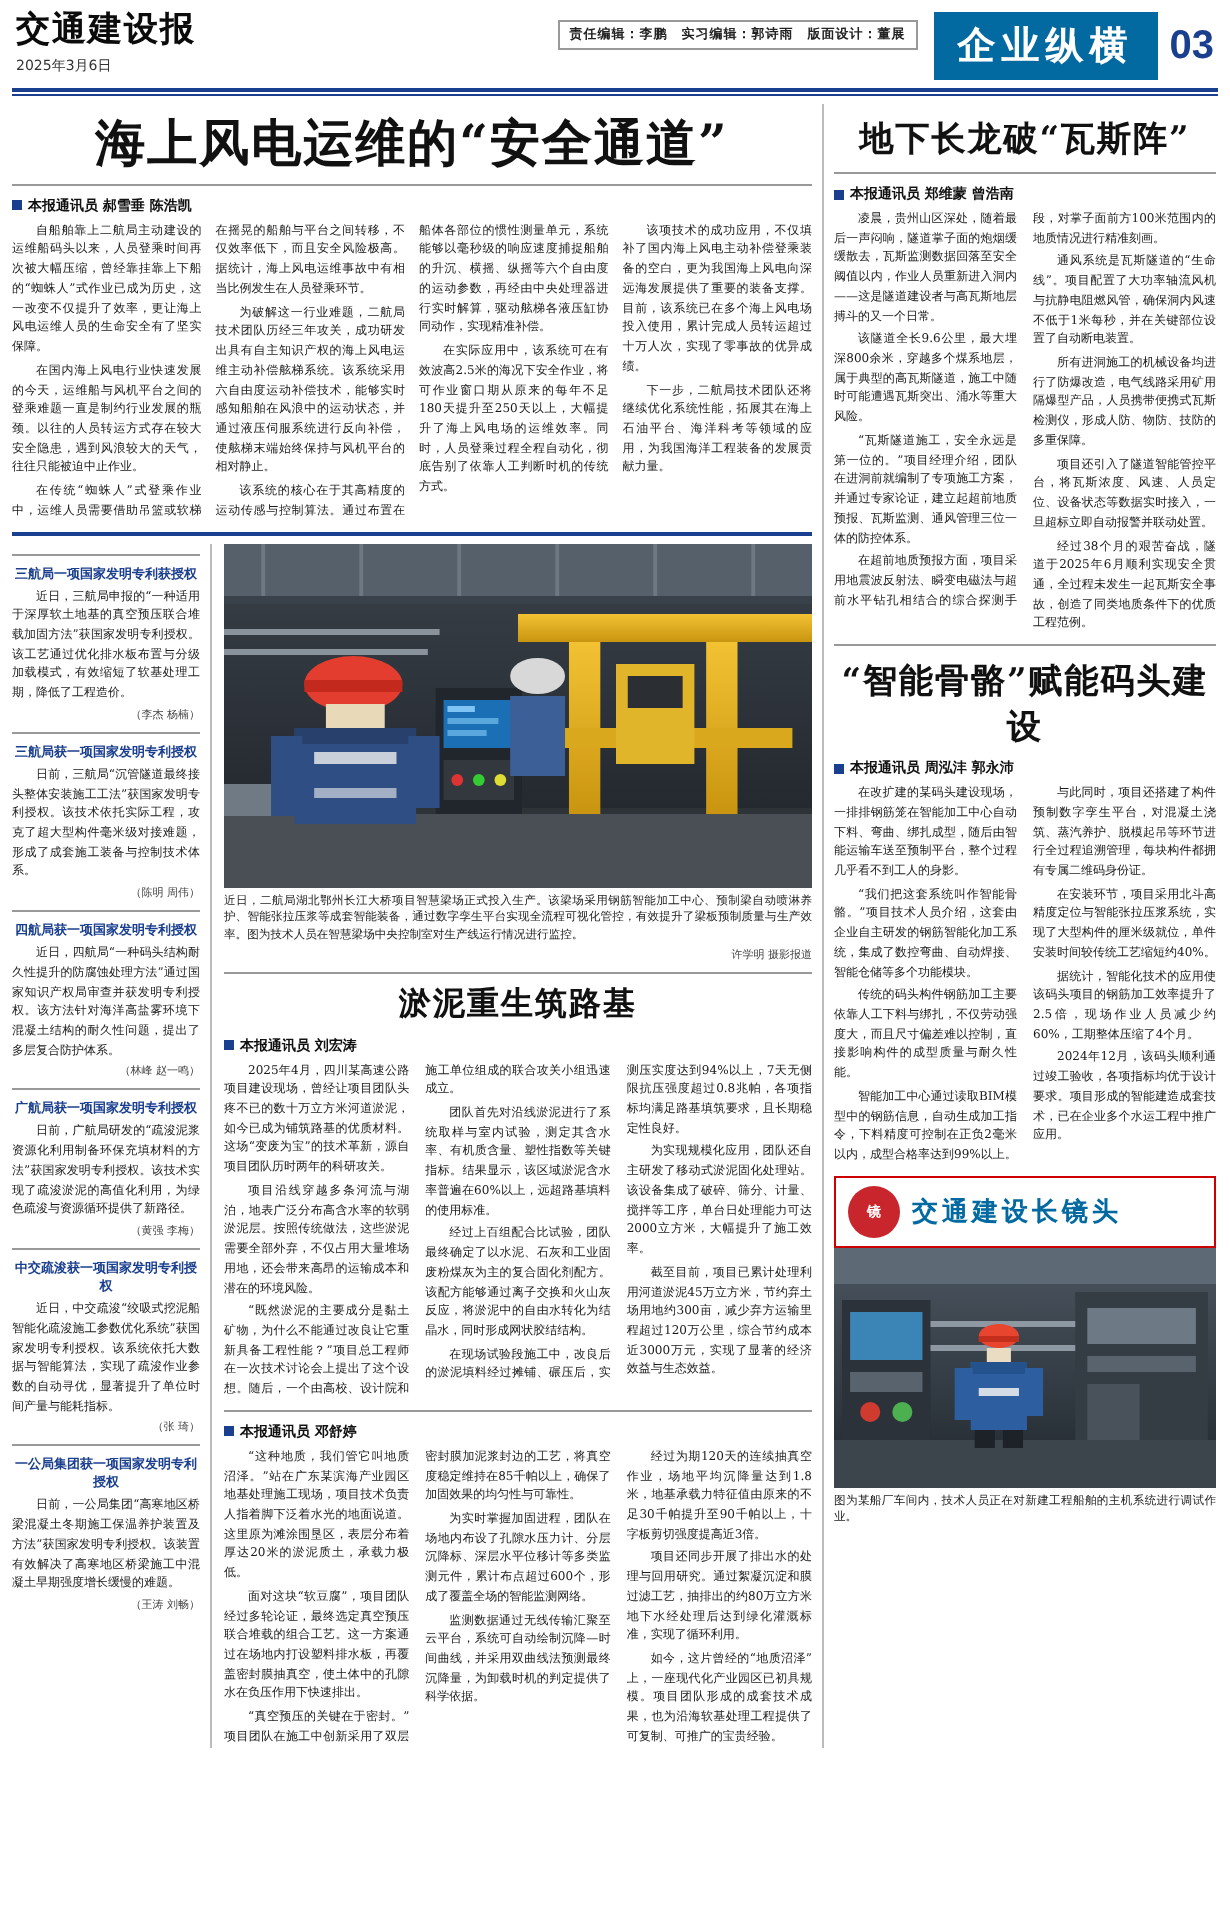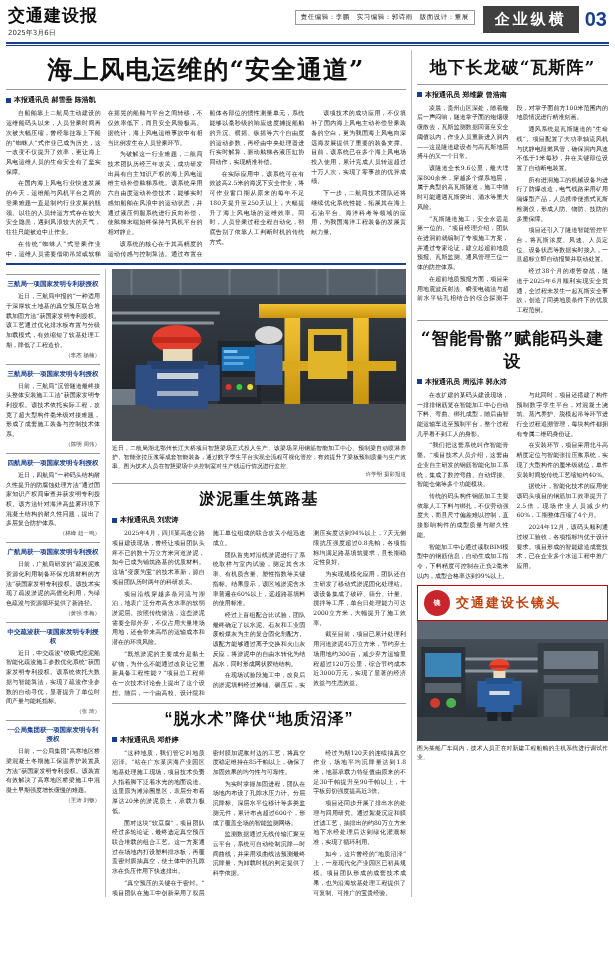--- a/index.html
+++ b/index.html
@@ -14,25 +14,25 @@
 
   
   .masthead{display:flex;align-items:flex-start;padding:6px 8px 2px 8px;}
   .mast-left{width:150px;}
   .mast-title{
     font-family:"DejaVu Serif","Liberation Serif",serif;
     font-weight:bold;font-size:17px;letter-spacing:1px;color:#0b0b0b;
     line-height:1.1;
   }
   .mast-date{font-size:7px;color:#333;margin-top:3px;}
-  .mast-mid{flex:1;display:flex;align-items:center;justify-content:flex-end;padding-top:4px;}
+  .mast-mid{flex:1;display:flex;align-items:center;justify-content:flex-end;padding-top:4px;font-weight:bold;}
   .mast-credits{font-size:6.5px;color:#222;border:1px solid #999;padding:2px 5px;letter-spacing:.5px;}
   .mast-right{display:flex;align-items:center;gap:6px;padding-left:8px;}
   .mast-section{
-    background:#404040;color:#fff;font-weight:bold;font-size:15px;
+    background:#0369a1;color:#fff;font-weight:bold;font-size:19px;
     padding:4px 12px;letter-spacing:3px;
     font-family:Liberation Mono, monospace;
   }
   .mast-pageno{font-size:20px;font-weight:bold;color:#1b3f8f;font-family:Liberation Sans, sans-serif;}
   .rule-thick{height:2px;background:#1b3f8f;margin:2px 6px 0 6px;}
   .rule-thin{height:1px;background:#1b3f8f;margin:1px 6px 4px 6px;}
 
   
   .body-grid{display:flex;padding:0 6px;gap:5px;box-sizing:border-box;}
   .col{box-sizing:border-box;}
@@ -91,21 +91,21 @@
            font-family:"DejaVu Serif","Liberation Serif",serif;}
   .cap-credit{font-size:5.5px;text-align:right;color:#444;margin-top:1px;}
 
   .photo2{position:relative;width:100%;height:120px;overflow:hidden;background:#1f2833;}
   .photo2 svg{display:block;width:100%;height:100%;}
 
   
   .adbox{border:1px solid #c00;margin-top:5px;display:flex;align-items:center;gap:6px;padding:4px 6px;background:#fff;}
   .ad-badge{width:26px;height:26px;border-radius:50%;background:#c9252d;color:#fff;font-size:7px;
             display:flex;align-items:center;justify-content:center;font-weight:bold;}
-  .ad-text{font-family:"DejaVu Serif","Liberation Serif",serif;font-weight:bold;font-size:13px;color:#c2410c;letter-spacing:2px;}
+  .ad-text{font-family:"DejaVu Serif","Liberation Serif",serif;font-weight:bold;font-size:13px;color:#0369a1;letter-spacing:2px;}
 </style>
 </head>
 <body>
 
 <div class="page">
 
   <div class="masthead">
     <div class="mast-left">
       <div class="mast-title">交通建设报</div>
       <div class="mast-date">2025年3月6日</div>
@@ -281,21 +281,20 @@
             <p>“既然淤泥的主要成分是黏土矿物，为什么不能通过改良让它重新具备工程性能？”项目总工程师在一次技术讨论会上提出了这个设想。随后，一个由高校、设计院和施工单位组成的联合攻关小组迅速成立。</p>
             <p>团队首先对沿线淤泥进行了系统取样与室内试验，测定其含水率、有机质含量、塑性指数等关键指标。结果显示，该区域淤泥含水率普遍在60%以上，远超路基填料的使用标准。</p>
             <p>经过上百组配合比试验，团队最终确定了以水泥、石灰和工业固废粉煤灰为主的复合固化剂配方。该配方能够通过离子交换和火山灰反应，将淤泥中的自由水转化为结晶水，同时形成网状胶结结构。</p>
             <p>在现场试验段施工中，改良后的淤泥填料经过摊铺、碾压后，实测压实度达到94%以上，7天无侧限抗压强度超过0.8兆帕，各项指标均满足路基填筑要求，且长期稳定性良好。</p>
             <p>为实现规模化应用，团队还自主研发了移动式淤泥固化处理站。该设备集成了破碎、筛分、计量、搅拌等工序，单台日处理能力可达2000立方米，大幅提升了施工效率。</p>
             <p>截至目前，项目已累计处理利用河道淤泥45万立方米，节约弃土场用地约300亩，减少弃方运输里程超过120万公里，综合节约成本近3000万元，实现了显著的经济效益与生态效益。</p>
           </div>
 
           <div class="hline"></div>
 
-          <div class="headline-2">“脱水术”降伏“地质沼泽”</div>
           <div class="byline">
             <span class="sq"></span><span>本报通讯员 邓舒婷</span>
           </div>
           <div class="txt cols3">
             <p>“这种地质，我们管它叫地质沼泽。”站在广东某滨海产业园区地基处理施工现场，项目技术负责人指着脚下泛着水光的地面说道。这里原为滩涂围垦区，表层分布着厚达20米的淤泥质土，承载力极低。</p>
             <p>面对这块“软豆腐”，项目团队经过多轮论证，最终选定真空预压联合堆载的组合工艺。这一方案通过在场地内打设塑料排水板，再覆盖密封膜抽真空，使土体中的孔隙水在负压作用下快速排出。</p>
             <p>“真空预压的关键在于密封。”项目团队在施工中创新采用了双层密封膜加泥浆封边的工艺，将真空度稳定维持在85千帕以上，确保了加固效果的均匀性与可靠性。</p>
             <p>为实时掌握加固进程，团队在场地内布设了孔隙水压力计、分层沉降标、深层水平位移计等多类监测元件，累计布点超过600个，形成了覆盖全场的智能监测网络。</p>
             <p>监测数据通过无线传输汇聚至云平台，系统可自动绘制沉降—时间曲线，并采用双曲线法预测最终沉降量，为卸载时机的判定提供了科学依据。</p>
             <p>经过为期120天的连续抽真空作业，场地平均沉降量达到1.8米，地基承载力特征值由原来的不足30千帕提升至90千帕以上，十字板剪切强度提高近3倍。</p>

